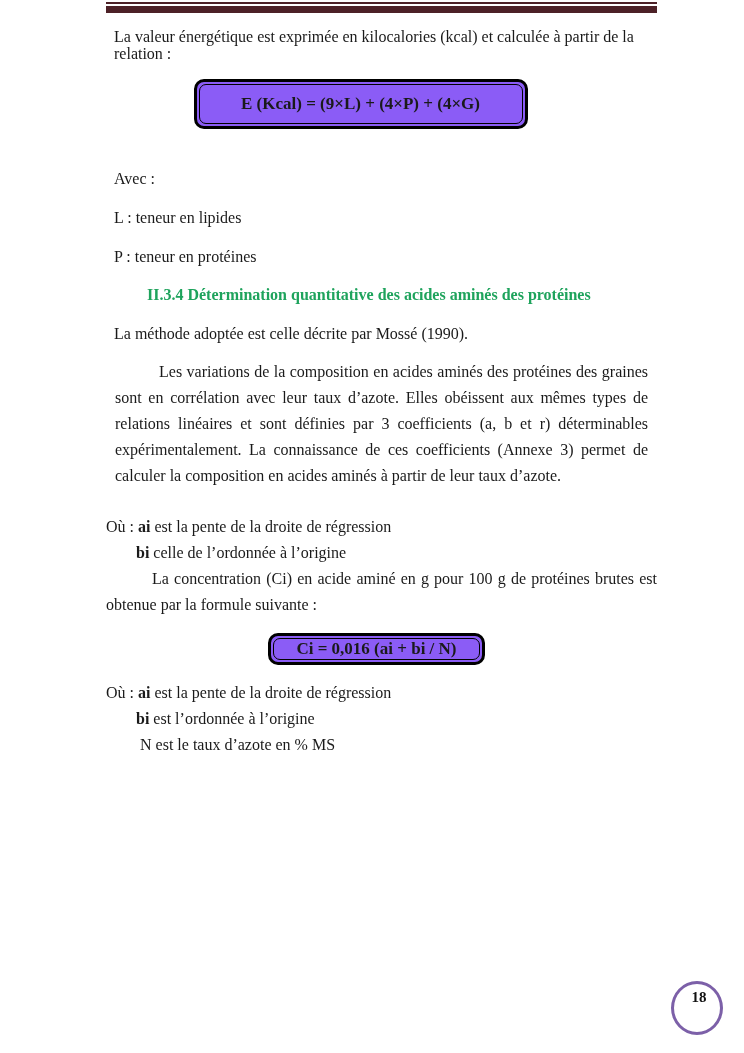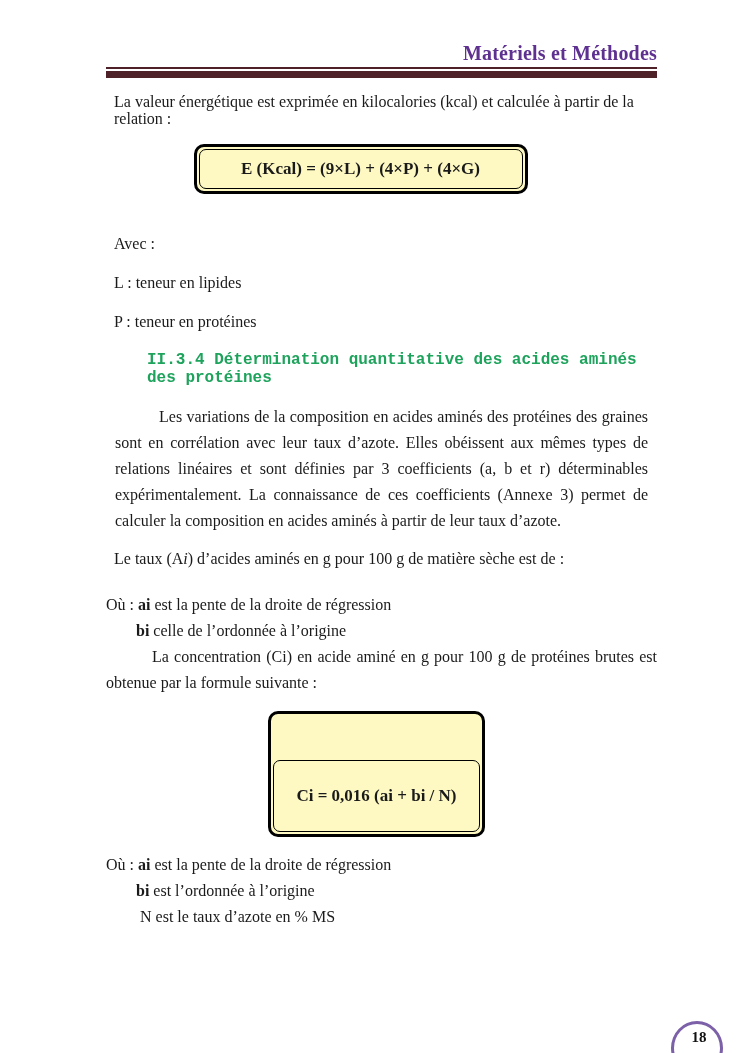--- a/index.html
+++ b/index.html
@@ -37,21 +37,20 @@
   .intro       { margin-top: 15px; }
   .avec        { margin-top: 41px; }
   .def         { margin-top: 22px; }
   .section-heading {
     margin: 21px 0 0 0;
     padding-left: 41px;
     font-size: 16px;
     line-height: 18px;
     font-weight: bold;
     color: #1ea35c;
-    font-family: Liberation Mono, monospace;
   }
   .method      { margin-top: 21px; }
   .variations  { margin-top: 17px; text-indent: 44px; }
   .taux        { margin-top: 16px; }
   .ou-block    { margin-top: 25px; }
   .ou-block p  { font-size: 16px; line-height: 26px; margin: 0; }
   .indent-30   { padding-left: 30px; }
   .indent-34   { padding-left: 34px; }
   .conc        { text-indent: 46px; }
   .ou-block-2  { margin-top: 15px; }
@@ -60,36 +59,36 @@
   
   .formula-row { display: flex; justify-content: center; }
   .f1 { margin-top: 17px; }
   .f2 { margin-top: 20px; }
   .f3 { margin-top: 15px; }
   .formula-outer {
     box-sizing: border-box;
     border: 3px solid #000000;
     border-radius: 10px;
     padding: 2px;
-    background: #fef9c3;
+    background: #8b5cf6;
   }
   .f1 .formula-outer { width: 334px; transform: translateX(-21px); }
   .f2 .formula-outer { width: 200px; transform: translateX(-23px); }
   .f3 .formula-outer { width: 217px; transform: translateX(-5px);  }
   .formula-inner {
     border: 1.5px solid #000000;
     border-radius: 7px;
     text-align: center;
     font-weight: bold;
     font-size: 17px;
     line-height: 20px;
     padding: 9px 4px;
     white-space: nowrap;
   }
-  .f3 .formula-inner { padding: 25px 4px; margin-top: 44px; }
+  .f3 .formula-inner { padding: 0 4px; }
   .formula-inner i { font-style: italic; }
 
   
   .page-badge {
     position: absolute;
     left: 671px; top: 979px;
     box-sizing: border-box;
     width: 52px; height: 54px;
     border: 3px solid #7c60a8;
     border-radius: 50%;
@@ -103,21 +102,20 @@
     font-size: 15px;
     font-weight: bold;
     color: #111111;
   }
 </style>
 </head>
 <body>
 
 <div class="page">
 
-  <div class="doc-title">Matériels et Méthodes</div>
 
   <div class="header-rule">
     <div class="thin"></div>
     <div class="gap"></div>
     <div class="thick"></div>
   </div>
 
   <p class="line intro">La valeur énergétique est exprimée en kilocalories (kcal) et calculée à partir de la relation :</p>
 
   <div class="formula-row f1">
@@ -125,24 +123,24 @@
       <div class="formula-inner">E (Kcal) = (9×L) + (4×P) + (4×G)</div>
     </div>
   </div>
 
   <p class="line avec">Avec :</p>
   <p class="line def">L : teneur en lipides</p>
   <p class="line def">P : teneur en protéines</p>
 
   <h2 class="section-heading">II.3.4 Détermination quantitative des acides aminés des protéines</h2>
 
+  <p class="line method">La méthode adoptée est celle décrite par Mossé (1990).</p>
 
   <p class="para variations">Les variations de la composition en acides aminés des protéines des graines sont en corrélation avec leur taux d’azote. Elles obéissent aux mêmes types de relations linéaires et sont définies par 3 coefficients (a, b et r) déterminables expérimentalement. La connaissance de ces coefficients (Annexe 3) permet de calculer la composition en acides aminés à partir de leur taux d’azote.</p>
 
-  <p class="line taux"><span>Le taux (A</span><i>i</i><span>) d’acides aminés en g pour 100 g de matière sèche est de :</span></p>
 
 
   <div class="ou-block">
     <p><span>Où : </span><span class="bvar">ai</span><span> est la pente de la droite de régression</span></p>
     <p class="indent-30"><span class="bvar">bi</span><span> celle de l’ordonnée à l’origine</span></p>
     <p class="conc" style="text-align: justify;">La concentration (Ci) en acide aminé en g pour 100 g de protéines brutes est obtenue par la formule suivante :</p>
   </div>
 
   <div class="formula-row f3">
     <div class="formula-outer">

